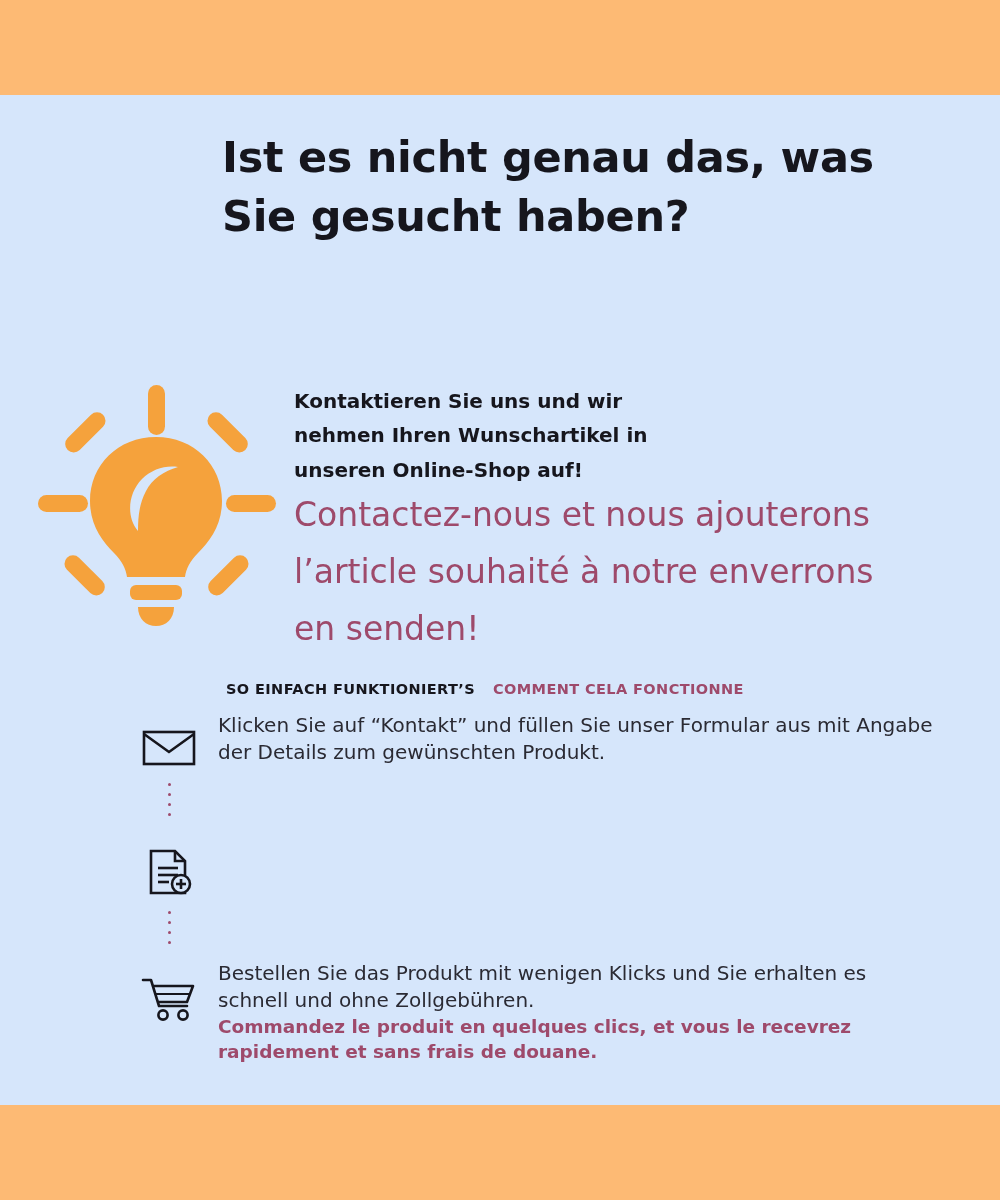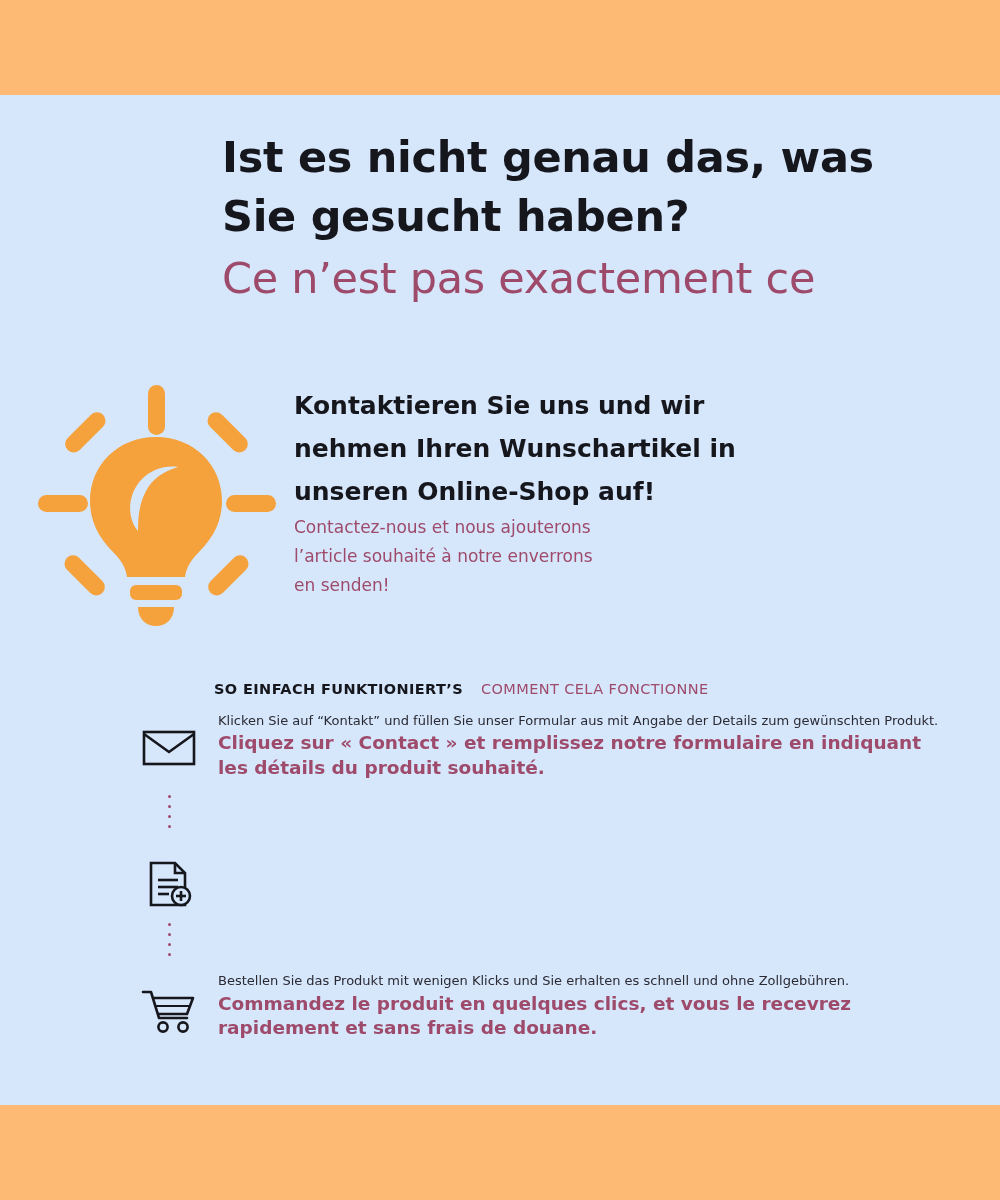--- a/index.html
+++ b/index.html
@@ -64,48 +64,48 @@
 
   
   .intro {
     position: absolute;
     left: 294px;
     top: 384px;
     width: 600px;
   }
   .intro .de {
     font-weight: bold;
-    font-size: 25px;
+    font-size: 20px;
     line-height: 1.72;
     color: #16161d;
   }
   .intro .fr {
     font-weight: normal;
-    font-size: 17px;
+    font-size: 33px;
     line-height: 1.72;
     color: #9e4a6b;
   }
 
   
   .section-label {
     position: absolute;
-    left: 214px;
+    left: 226px;
     top: 681px;
     display: flex;
     align-items: baseline;
     gap: 18px;
   }
   .section-label .de {
     font-weight: bold;
     font-size: 14.5px;
     letter-spacing: 0.4px;
     color: #16161d;
   }
   .section-label .fr {
-    font-weight: normal;
+    font-weight: bold;
     font-size: 14.5px;
     letter-spacing: 0.4px;
     color: #9e4a6b;
   }
 
   
   .steps {
     position: absolute;
     left: 120px;
     top: 710px;
@@ -121,21 +121,21 @@
     flex: 0 0 98px;
     display: flex;
     justify-content: center;
     padding-top: 18px;
   }
   .step .text-col {
     flex: 1 1 auto;
     padding-top: 2px;
   }
   .step .de {
-    font-size: 13px;
+    font-size: 20px;
     line-height: 1.33;
     color: #2a2a33;
     font-weight: normal;
   }
   .step .fr {
     font-size: 18.5px;
     line-height: 1.33;
     color: #9e4a6b;
     font-weight: bold;
     margin-top: 2px;
@@ -165,21 +165,20 @@
 <div class="page">
 
   <div class="panel"></div>
 
   <div class="headline">
     <div class="de">
       <div>Ist es nicht genau das, was</div>
       <div>Sie gesucht haben?</div>
     </div>
     <div class="fr">
-      <div>Ce n’est pas exactement ce</div>
     </div>
   </div>
 
   <div class="bulb">
     <svg viewBox="0 0 240 245" width="240" height="245" aria-hidden="true">
       <g fill="#f5a23c">
 
         <rect x="110" y="0" width="17" height="50" rx="8.5"></rect>
         <rect x="0" y="110" width="50" height="17" rx="8.5"></rect>
         <rect x="188" y="110" width="50" height="17" rx="8.5"></rect>
@@ -228,21 +227,20 @@
 
     <div class="step">
       <div class="icon-col">
         <svg width="54" height="40" viewBox="0 0 54 40" aria-hidden="true">
           <rect x="2" y="4" width="50" height="32" fill="none" stroke="#16161d" stroke-width="2.6"></rect>
           <path d="M2 6 L27 24 L52 6" fill="none" stroke="#16161d" stroke-width="2.6"></path>
         </svg>
       </div>
       <div class="text-col">
         <div class="de">Klicken Sie auf “Kontakt” und füllen Sie unser Formular aus mit Angabe der Details zum gewünschten Produkt.</div>
-        <div class="fr">Cliquez sur « Contact » et remplissez notre formulaire en indiquant les détails du produit souhaité.</div>
       </div>
     </div>
 
     <div class="step-row-wrap">
       <div class="dots-wrap">
         <div class="dots">
           <span></span>
           <span></span>
           <span></span>
           <span></span>

